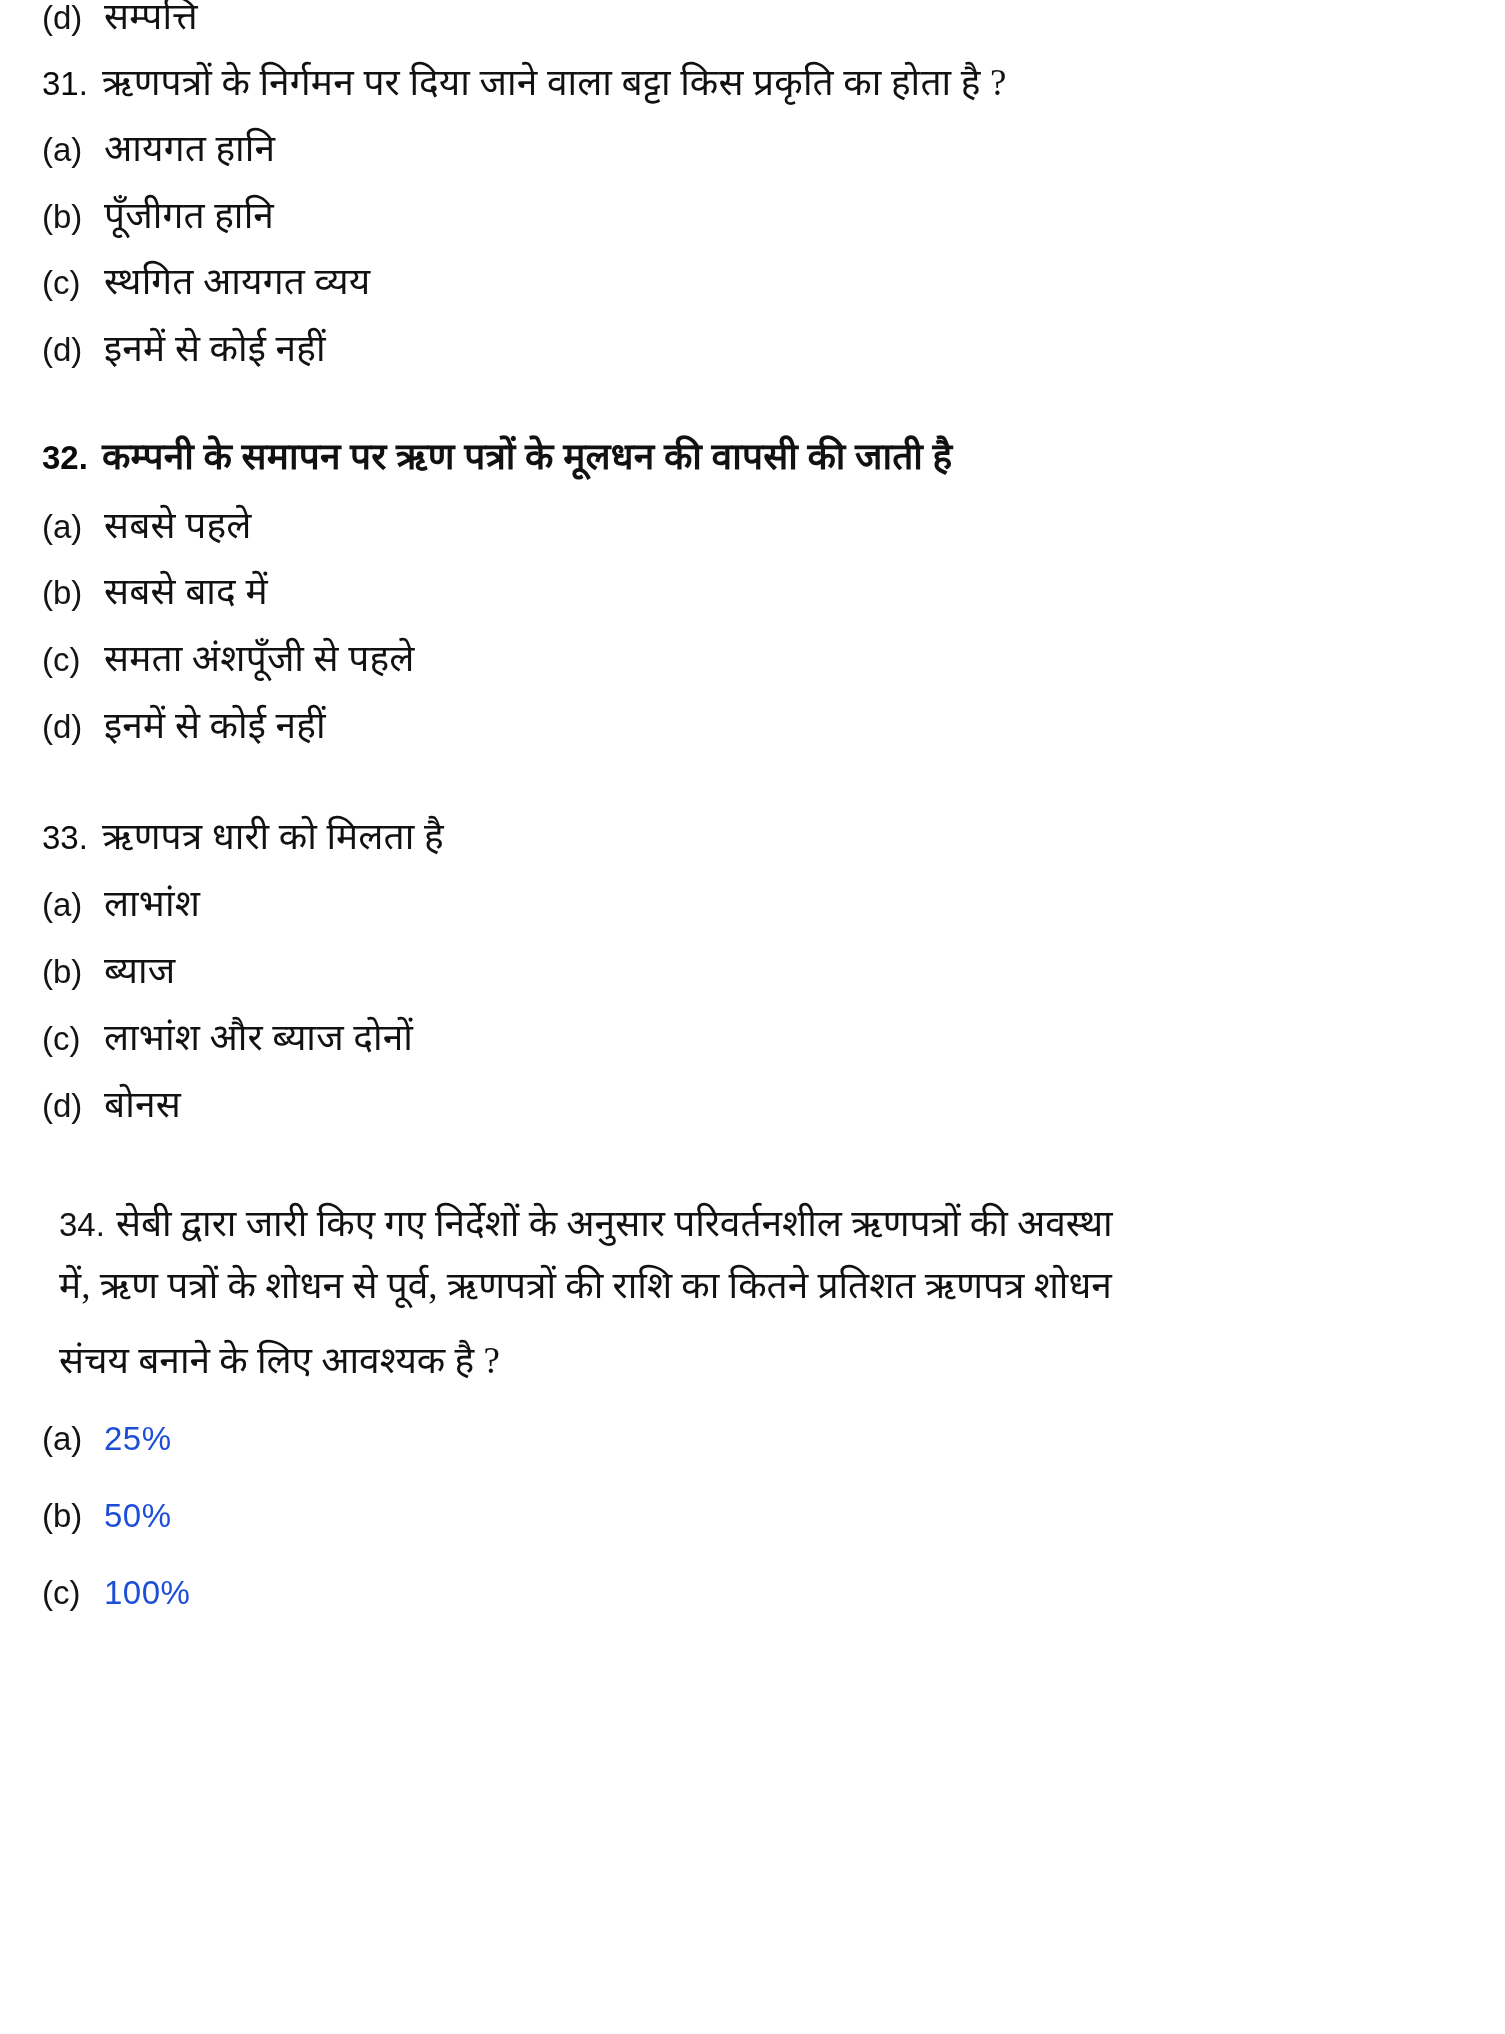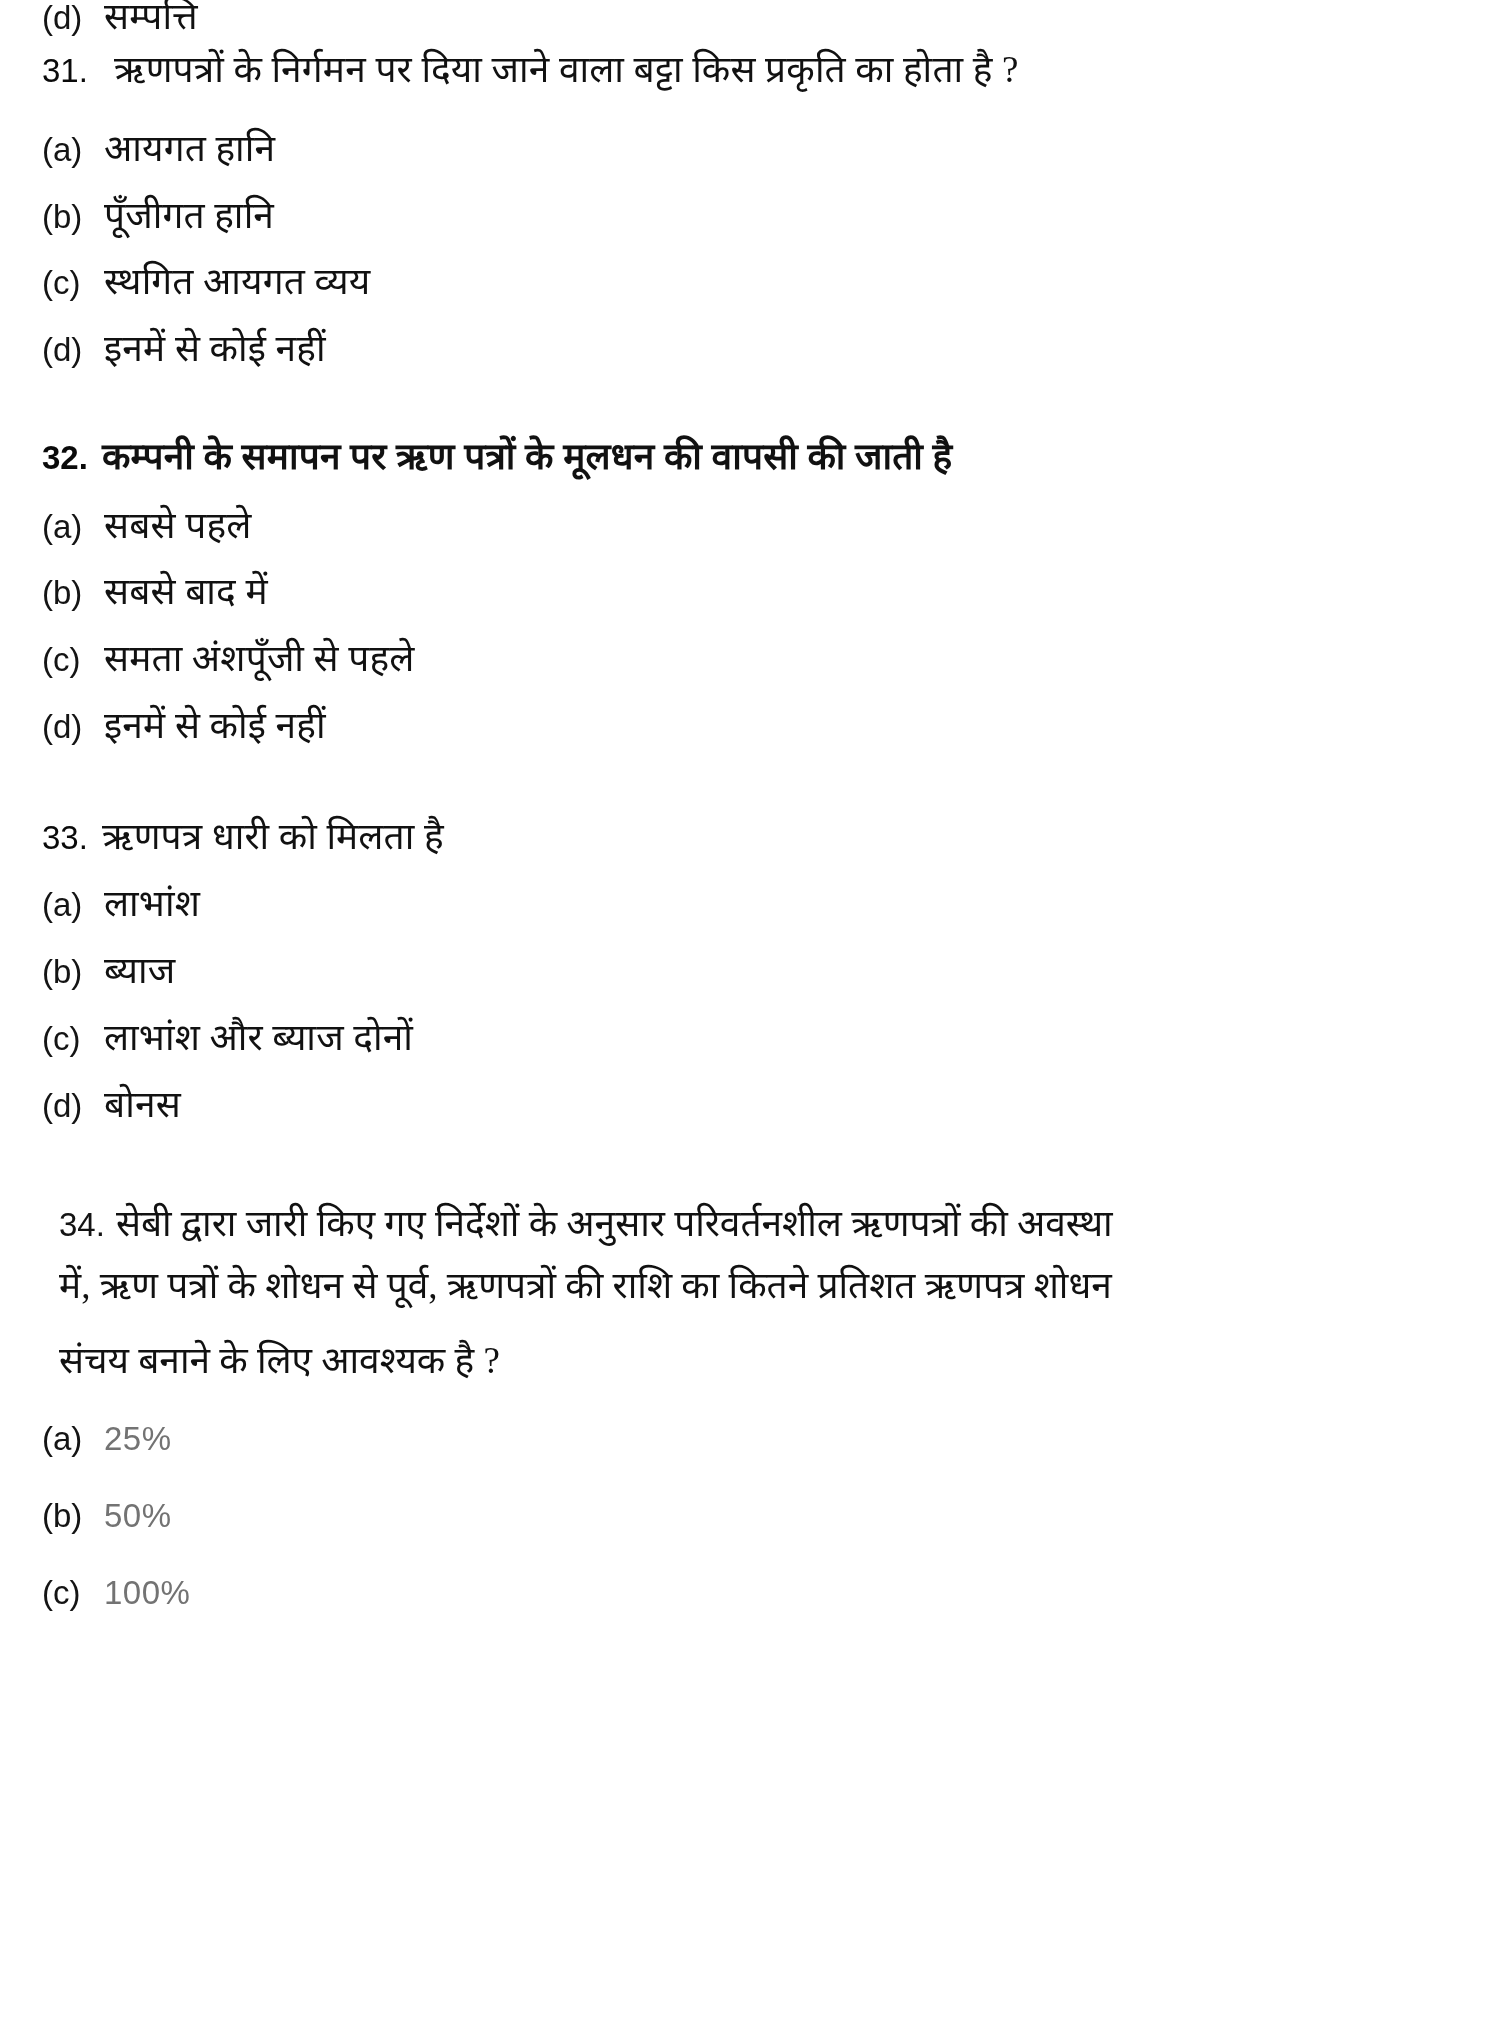--- a/index.html
+++ b/index.html
@@ -82,37 +82,37 @@
     font-family: "Liberation Serif", "DejaVu Sans", serif;
     font-size: 37px;
     color: #111111;
   }
 
   
   .pct {
     font-family: "Liberation Sans", sans-serif;
     font-size: 33px;
     letter-spacing: 0.5px;
-    color: #737373;
+    color: #1d4ed8;
   }
 
   
   .sp { display: inline-block; width: 11px; }
 </style>
 </head>
 <body>
 
 <div class="page">
 
   <div class="opt-row" style="top:-2px; left:42px;">
     <span class="lbl">(d)</span>
     <span class="opt-text dev">सम्पत्ति</span>
   </div>
 
-  <div class="q-row" style="top:51px; left:42px;gap:12px;">
+  <div class="q-row" style="top:64px; left:42px;">
     <span class="qnum">31.</span>
     <span class="dev">ऋणपत्रों के निर्गमन पर दिया जाने वाला बट्टा किस प्रकृति का होता है ?</span>
   </div>
 
   <div class="opt-row" style="top:130px; left:42px;">
     <span class="lbl">(a)</span>
     <span class="opt-text dev">आयगत हानि</span>
   </div>
   <div class="opt-row" style="top:197px; left:42px;">
     <span class="lbl">(b)</span>

